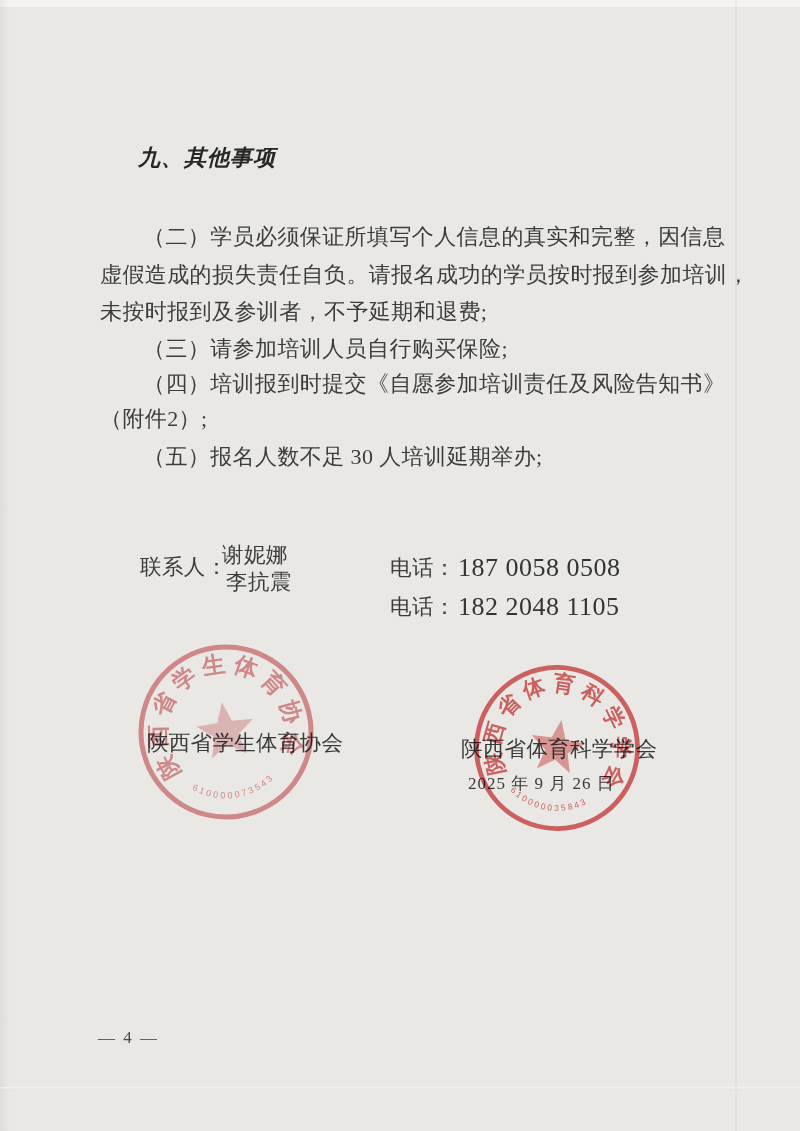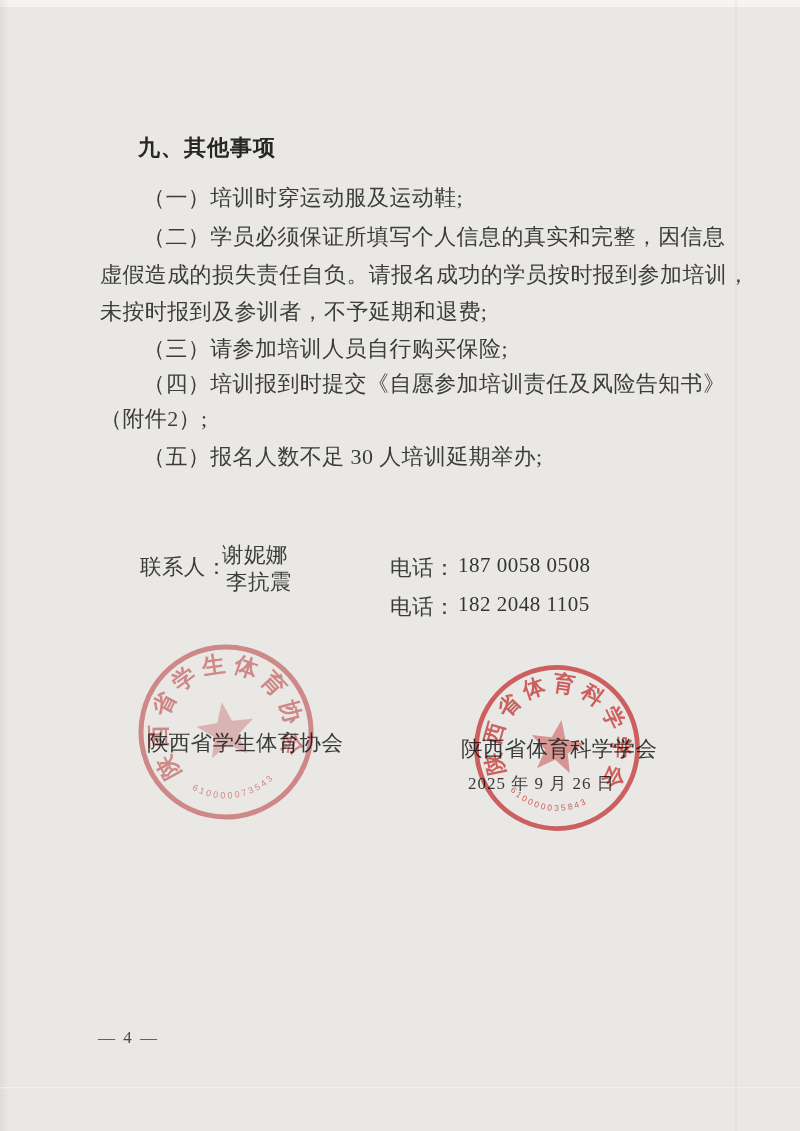--- a/index.html
+++ b/index.html
@@ -32,21 +32,21 @@
     white-space:nowrap;
   }
   .section-title{
     font-family:"Liberation Sans", sans-serif;
     font-weight:700;
     color:#262626;
     font-size:22px;
     letter-spacing:1px;
   }
   .contact-label,.contact-name,.phone-label{font-size:21.5px;color:#3c3c3c;}
-  .phone-number{font-size:21px;color:#343434;letter-spacing:0.5px;}
+  .phone-number{font-size:26px;color:#343434;letter-spacing:0.5px;}
   .org-line{
     position:absolute;
     font-size:21.5px;
     color:#3a3a3a;
     letter-spacing:0.3px;
     white-space:nowrap;
   }
   .date-line{
     position:absolute;
     font-size:17px;
@@ -69,22 +69,21 @@
 </head>
 <body>
 
 <div class="paper">
 
   <div class="scan-top-strip"></div>
   <div class="scan-left-edge"></div>
   <div class="fold-vertical"></div>
   <div class="fold-horizontal"></div>
 
-  <div class="line section-title" style="left:138px;top:133px;">九、其他事项</div>
-  <div class="line" style="left:143px;top:183px;">（一）培训时穿运动服及运动鞋;</div>
+  <div class="line section-title" style="left:138px;top:143px;font-style:italic;">九、其他事项</div>
   <div class="line" style="left:100px;top:260px;">虚假造成的损失责任自负。请报名成功的学员按时报到参加培训，</div>
   <div class="line" style="left:143px;top:222px;">（二）学员必须保证所填写个人信息的真实和完整，因信息</div>
   <div class="line" style="left:100px;top:297px;">未按时报到及参训者，不予延期和退费;</div>
   <div class="line" style="left:143px;top:334px;">（三）请参加培训人员自行购买保险;</div>
   <div class="line" style="left:143px;top:369px;">（四）培训报到时提交《自愿参加培训责任及风险告知书》</div>
   <div class="line" style="left:100px;top:404px;">（附件2）;</div>
   <div class="line" style="left:143px;top:442px;">（五）报名人数不足 30 人培训延期举办;</div>
 
   <div class="line contact-label" style="left:140px;top:552px;">联系人：</div>
   <div class="line contact-name" style="left:222px;top:540px;">谢妮娜</div>

